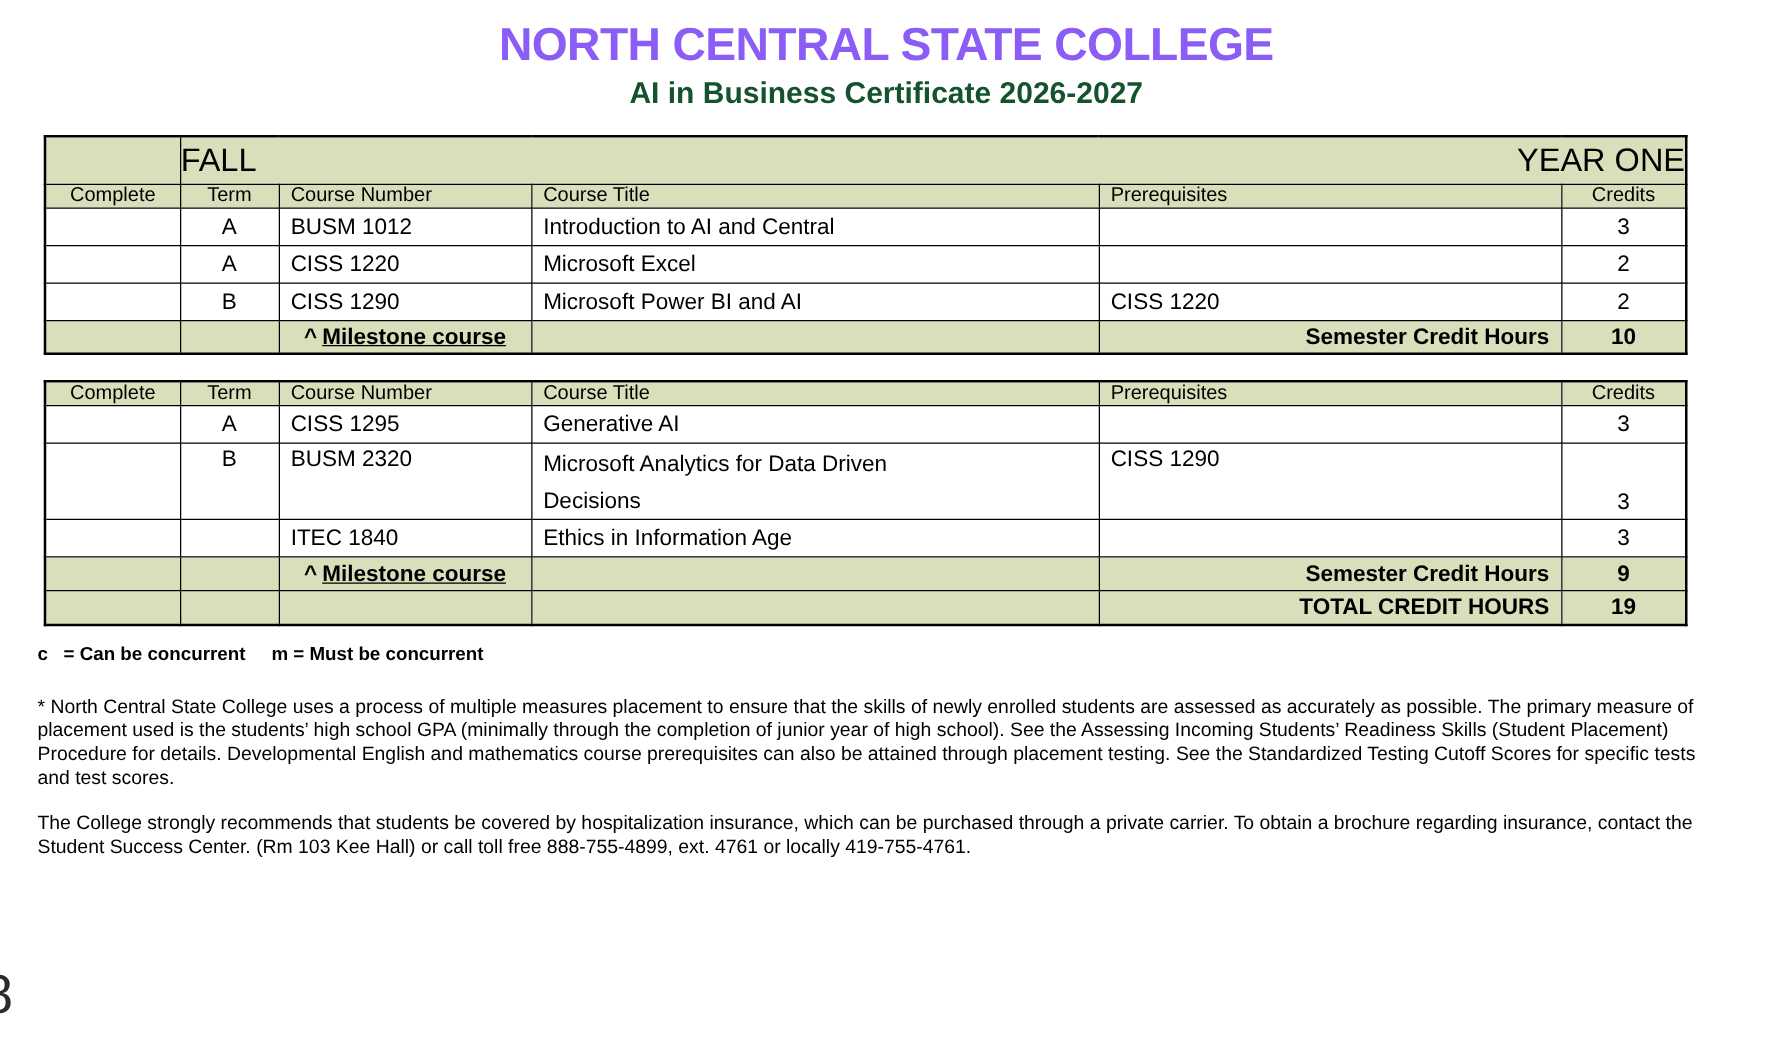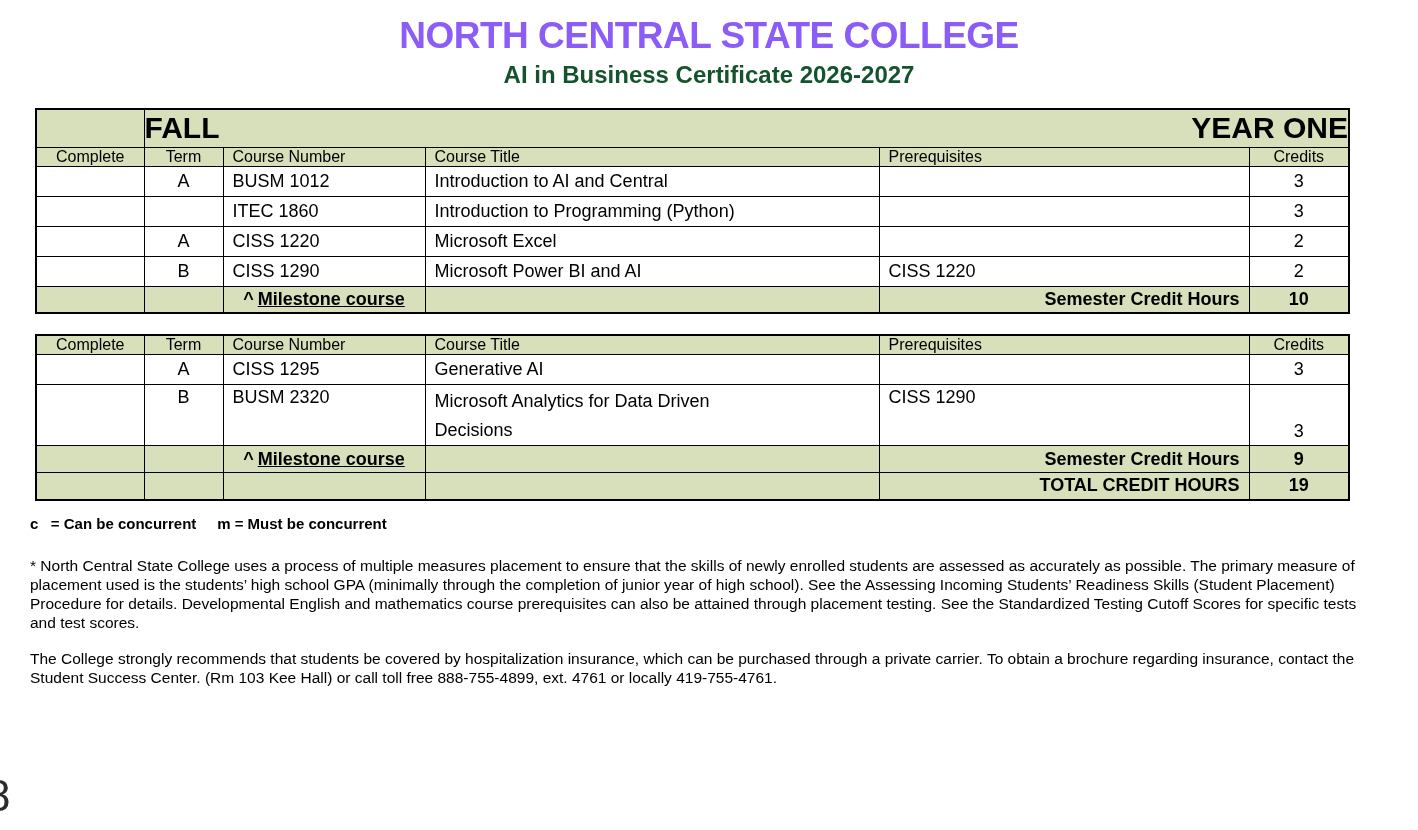--- a/index.html
+++ b/index.html
@@ -47,21 +47,21 @@
   }
   .green { background: #d7dfbb; }
   tr.row-title  { height: 38px; }
   tr.row-head   { height: 14px; }
   tr.row-data   { height: 30px; }
   tr.row-tall   { height: 60px; }
   tr.row-mile   { height: 27px; }
   tr.row-total  { height: 27px; }
   td.title-cell { padding: 0 10px 0 12px; }
   .title-flex { display: flex; justify-content: space-between; align-items: center; }
-  .semester-label, .year-label { font-size: 30px; font-weight: bold; }
+  .semester-label, .year-label { font-size: 26px; font-weight: normal; }
   tr.row-head td { font-size: 16px; }
   .al { text-align: left; padding-left: 9px !important; }
   .ac { text-align: center; }
   .ar { text-align: right; padding-right: 9px !important; }
   td.title-col { white-space: pre-line; line-height: 29px; }
   tr.row-tall td.top { vertical-align: top; padding-top: 2px; }
   tr.row-tall td.bottom { vertical-align: bottom; padding-bottom: 3px; }
   .milestone-cell { font-size: 15px; font-weight: bold; text-align: center; }
   .milestone-cell .ul { text-decoration: underline; }
   .milestone-cell .pre { margin-right: 4px; }
@@ -125,28 +125,20 @@
   <tr class="row-data">
     <td></td>
     <td class="ac">A</td>
     <td class="al">BUSM 1012</td>
     <td class="al title-col">Introduction to AI and Central</td>
     <td class="al"></td>
     <td class="ac">3</td>
   </tr>
   <tr class="row-data">
     <td></td>
-    <td class="ac"></td>
-    <td class="al">ITEC 1860</td>
-    <td class="al title-col">Introduction to Programming (Python)</td>
-    <td class="al"></td>
-    <td class="ac">3</td>
-  </tr>
-  <tr class="row-data">
-    <td></td>
     <td class="ac">A</td>
     <td class="al">CISS 1220</td>
     <td class="al title-col">Microsoft Excel</td>
     <td class="al"></td>
     <td class="ac">2</td>
   </tr>
   <tr class="row-data">
     <td></td>
     <td class="ac">B</td>
     <td class="al">CISS 1290</td>
@@ -195,20 +187,28 @@
   </tr>
   <tr class="row-tall">
     <td></td>
     <td class="ac top">B</td>
     <td class="al top">BUSM 2320</td>
     <td class="al title-col top">Microsoft Analytics for Data Driven
 Decisions</td>
     <td class="al top">CISS 1290</td>
     <td class="ac bottom">3</td>
   </tr>
+  <tr class="row-data">
+    <td></td>
+    <td class="ac"></td>
+    <td class="al">ITEC 1840</td>
+    <td class="al title-col">Ethics in Information Age</td>
+    <td class="al"></td>
+    <td class="ac">3</td>
+  </tr>
   <tr class="row-mile">
     <td class="green"></td>
     <td class="green"></td>
     <td class="green milestone-cell">
       <span class="pre">^</span><span class="ul">Milestone course</span>
     </td>
     <td class="green"></td>
     <td class="green ar summary-label">Semester Credit Hours</td>
     <td class="green summary-value">9</td>
   </tr>

